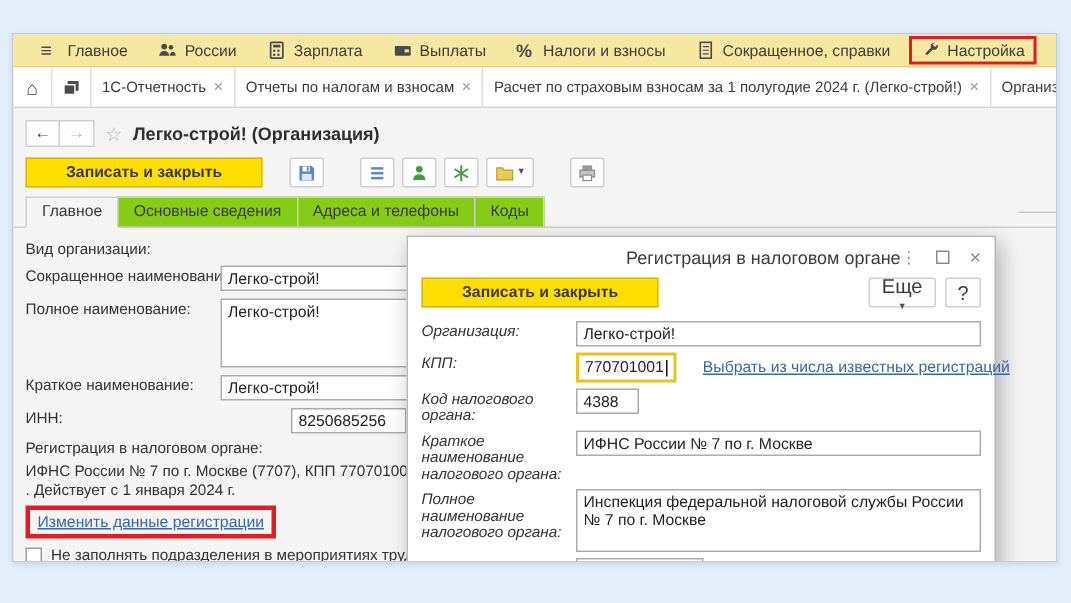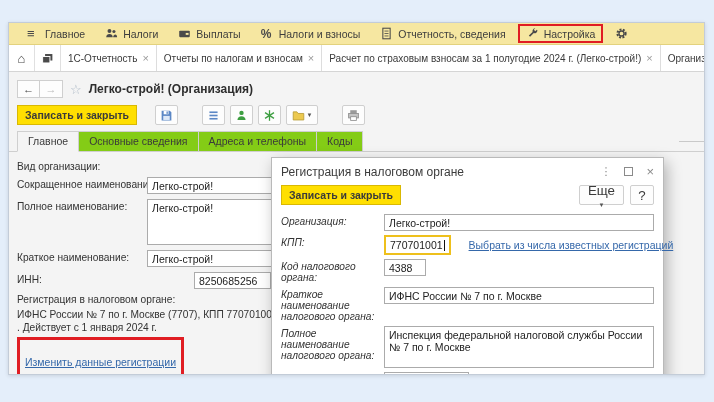--- a/index.html
+++ b/index.html
@@ -34,53 +34,53 @@
   
   .form-area { position: relative; height: 304px; background: #f4f4f4; }
   .nav-row { display: flex; align-items: center; gap: 7px; padding: 7px 0 0 8px; height: 27px; }
   .nav-group { display: flex; }
   .nav-btn { width: 23px; height: 18px; background: #fdfdfd; border: 1px solid #cfcfcf; display: flex; align-items: center; justify-content: center; font-size: 11px; color: #444; }
   .nav-btn + .nav-btn { border-left: none; color: #b9b9b9; }
   .star { color: #aebac7; font-size: 13px; }
   .page-title { font-weight: bold; font-size: 12px; color: #2e2e2e; }
   .toolbar { display: flex; align-items: center; gap: 5px; padding: 6px 0 5px 8px; }
   .btn-yellow {
-    background: #ffdf01; border: 1px solid #d9b803; padding: 3px 7px;
+    background: #ffdf01; border: 1px solid #d9b803; padding: 3px 26px;
     font-weight: bold; font-size: 10.5px; color: #3a3a3a; white-space: nowrap;
   }
   .tool-btn { width: 23px; height: 20px; background: #fdfdfd; border: 1px solid #cfcfcf; border-radius: 2px; display: inline-flex; align-items: center; justify-content: center; flex: none; }
   .tool-btn.wide { width: 32px; gap: 2px; }
   .sp8 { width: 8px; } .sp16 { width: 14px; }
   .drop-tri { font-size: 6px; color: #555; }
   .form-tabs { display: flex; margin-left: 8px; font-size: 10.5px; position: relative; top: 1px; }
   .ftab { padding: 3px 10px 4px; border: 1px solid #cfcfcf; border-left: none; background: #84cc16; color: #3a3a3a; white-space: nowrap; }
   .ftab:first-child { border-left: 1px solid #cfcfcf; }
   .ftab.active { background: #f4f4f4; border-bottom-color: #f4f4f4; }
   .fields { border-top: 1px solid #cfcfcf; padding: 7px 0 0 8px; }
   .frow { display: flex; align-items: flex-start; margin-bottom: 5px; }
   .flabel { width: 130px; flex: none; padding-top: 2px; white-space: nowrap; font-size: 10.2px; }
   .inp { display: inline-flex; align-items: center; background: #fff; border: 1px solid #ababab; height: 17px; padding: 0 4px; font-size: 10.5px; color: #222; white-space: nowrap; }
   .tarea { display: block; background: #fff; border: 1px solid #ababab; padding: 2px 4px; font-size: 10.5px; color: #222; }
   .chk-ok { color: #2f9e42; font-size: 11px; margin-left: 14px; padding-top: 2px; }
   .reg-block { margin-top: 3px; font-size: 10.2px; line-height: 11px; }
   .reg-line { white-space: nowrap; }
-  .red-box-inline { display: inline-block; border: 3px solid #e01d23; padding: 16px 5px; margin: 4px 0 5px; }
+  .red-box-inline { display: inline-block; border: 3px solid #e01d23; padding: 2px 5px; margin: 4px 0 5px; }
   a.lnk { color: #3568aa; text-decoration: underline; cursor: pointer; white-space: nowrap; }
   .cb-row { display: flex; align-items: center; gap: 6px; margin-bottom: 4px; height: 13px; }
   .cb { width: 11px; height: 11px; background: #fff; border: 1px solid #9b9b9b; flex: none; }
   .cb-label { white-space: nowrap; font-size: 10.2px; }
   .side-line { position: absolute; top: 69px; left: 670px; width: 27px; border-top: 1px solid #c9c9c9; }
   
   .dialog {
     position: absolute; left: 262px; top: 85px; width: 393px;
     background: #fff; border: 1px solid #b9b9b9; z-index: 10;
     box-shadow: 3px 5px 14px rgba(0,0,0,.28); padding-bottom: 4px;
   }
   .dlg-head { display: flex; align-items: center; padding: 6px 9px 4px; }
-  .dlg-title { flex: 1; font-size: 12px; color: #3c3c3c; }
+  .dlg-title { flex: 1; font-size: 12px; color: #3c3c3c; text-align: right; }
   .dlg-ctl { display: flex; align-items: center; gap: 13px; color: #8a8a8a; }
   .kebab { font-size: 11px; }
   .maxi { width: 9px; height: 9px; border: 1px solid #8a8a8a; display: inline-block; }
   .closeX { font-size: 13px; }
   .dlg-toolbar { display: flex; align-items: center; padding: 2px 9px 7px; }
   .dlg-toolbar .spacer { flex: 1; }
   .btn-plain { background: #fdfdfd; border: 1px solid #cfcfcf; border-radius: 2px; height: 20px; display: inline-flex; align-items: center; justify-content: center; padding: 0 8px; gap: 4px; color: #3a3a3a; flex-direction: column; }
   .btn-help { width: 24px; margin-left: 6px; }
   .dlg-fields { padding: 2px 9px 0; }
   .drow { display: flex; align-items: flex-start; margin-bottom: 4px; }
@@ -103,21 +103,34 @@
     </div>
     <div class="menu-item">
       <span class="ic">
           <svg width="13" height="13" viewBox="0 0 16 16">
             <circle cx="5.5" cy="5" r="2.4" fill="#4a4a4a"></circle>
             <path d="M1.5 12.5c0-2.3 1.8-3.8 4-3.8s4 1.5 4 3.8z" fill="#4a4a4a"></path>
             <circle cx="11" cy="5.6" r="1.9" fill="#4a4a4a"></circle>
             <path d="M10 12.5c.2-2 1.3-3.2 2.7-3.2 1.2 0 2.1 1.2 2.2 3.2z" fill="#4a4a4a"></path>
           </svg>
         </span>
-      <span>Налоги</span>
+      <span>России</span>
+    </div>
+    <div class="menu-item">
+      <span class="ic">
+          <svg width="13" height="13" viewBox="0 0 16 16">
+            <rect x="3" y="1.5" width="10" height="13" rx="1" fill="none" stroke="#4a4a4a" stroke-width="1.4"></rect>
+            <rect x="5" y="3.5" width="6" height="2.2" fill="#4a4a4a"></rect>
+            <rect x="5" y="7.5" width="1.8" height="1.8" fill="#4a4a4a"></rect>
+            <rect x="8.5" y="7.5" width="1.8" height="1.8" fill="#4a4a4a"></rect>
+            <rect x="5" y="10.8" width="1.8" height="1.8" fill="#4a4a4a"></rect>
+            <rect x="8.5" y="10.8" width="1.8" height="1.8" fill="#4a4a4a"></rect>
+          </svg>
+        </span>
+      <span>Зарплата</span>
     </div>
     <div class="menu-item">
       <span class="ic">
           <svg width="13" height="13" viewBox="0 0 16 16">
             <rect x="1.5" y="4.5" width="13" height="8" rx="1" fill="#4a4a4a"></rect>
             <rect x="9.5" y="7.3" width="3.5" height="2.4" fill="#f6e7a1"></rect>
           </svg>
         </span>
       <span>Выплаты</span>
     </div>
@@ -127,21 +140,21 @@
     </div>
     <div class="menu-item">
       <span class="ic">
           <svg width="13" height="13" viewBox="0 0 16 16">
             <rect x="3.5" y="1.5" width="9" height="13" fill="none" stroke="#4a4a4a" stroke-width="1.3"></rect>
             <line x1="5.5" y1="5" x2="10.5" y2="5" stroke="#4a4a4a"></line>
             <line x1="5.5" y1="8" x2="10.5" y2="8" stroke="#4a4a4a"></line>
             <line x1="5.5" y1="11" x2="10.5" y2="11" stroke="#4a4a4a"></line>
           </svg>
         </span>
-      <span>Отчетность, сведения</span>
+      <span>Сокращенное, справки</span>
     </div>
     <div class="menu-item hl">
       <span class="ic">
           <svg width="13" height="13" viewBox="0 0 16 16">
             <path d="M14 4.2a3.4 3.4 0 0 1-4.4 3.3L5 12.1l-1.5-1.5 4.6-4.6A3.4 3.4 0 0 1 11.4 1.6L9.6 3.4l1.9 1.9L13.3 3.5c.4.2.6.4.7.7z" fill="#4a4a4a"></path>
           </svg>
         </span>
       <span>Настройка</span>
     </div>
     <div class="menu-item">

